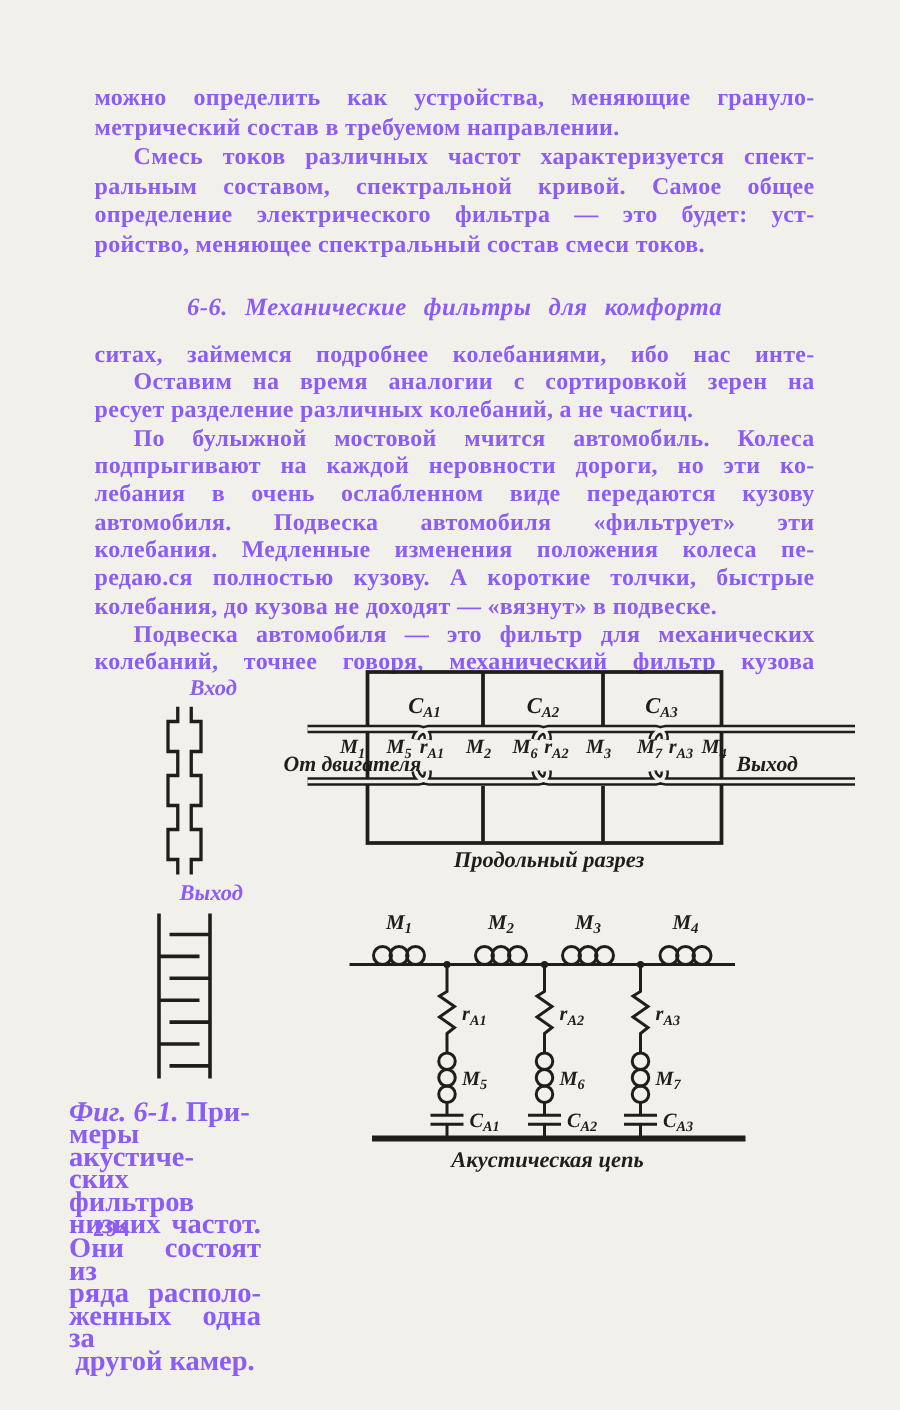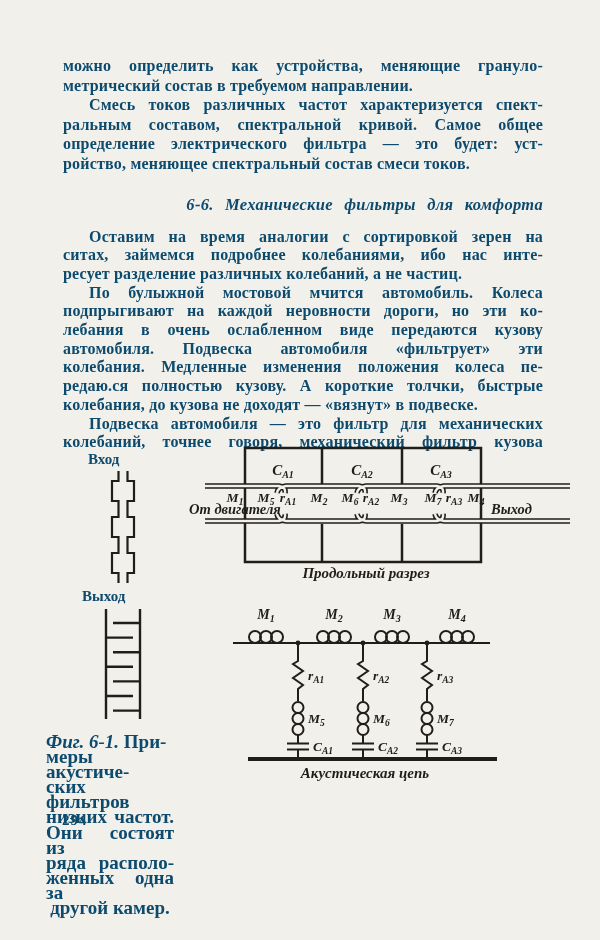--- a/index.html
+++ b/index.html
@@ -1,46 +1,46 @@
 <!DOCTYPE html>
 <html><head>
 <meta charset="utf-8">
 <style>
   html,body{margin:0;padding:0;}
   .page{
     position:relative;
     width:600px;height:940px;
     background:#f2f0ea;
     font-family:"Liberation Serif", serif;
-    color:#0c4a6e;
+    color:#8b5cf6;
     overflow:hidden;
   }
   
   .textblock{
     position:absolute;left:63px;top:56px;width:480px;
     font-size:16px;font-weight:600;letter-spacing:.2px;
   }
   .bl{
     line-height:19.6px;
     text-align:justify;text-align-last:justify;
     white-space:nowrap;
   }
   .lower .bl{line-height:18.7px;}
   .bl.noj{text-align-last:left;white-space:normal;}
   .bl.ind{text-indent:26px;}
   .heading{
     font-size:16.5px;font-weight:700;font-style:italic;
-    text-align:right;word-spacing:7px;letter-spacing:.3px;
+    text-align:center;word-spacing:7px;letter-spacing:.3px;
     margin:20px 0 12px 0;line-height:22px;
   }
   
   .fig{position:absolute;}
   .figlabel{
-    position:absolute;font-weight:700;
-    font-size:15px;text-align:left;line-height:15px;
+    position:absolute;font-style:italic;font-weight:700;
+    font-size:15px;text-align:right;line-height:15px;
   }
   svg text{
     font-family:"Liberation Serif", serif;
     font-style:italic;font-weight:700;fill:#211e1a;
   }
   .cap{font-size:19px;font-weight:700;}
   .cap1{
     position:absolute;left:46px;top:734px;width:128px;
     line-height:15.1px;
   }
@@ -69,22 +69,22 @@
     <div class="bl">можно определить как устройства, меняющие грануло-</div>
     <div class="bl noj">метрический состав в требуемом направлении.</div>
     <div class="bl ind">Смесь токов различных частот характеризуется спект-</div>
     <div class="bl">ральным составом, спектральной кривой. Самое общее</div>
     <div class="bl">определение электрического фильтра — это будет: уст-</div>
     <div class="bl noj">ройство, меняющее спектральный состав смеси токов.</div>
 
     <div class="heading">6-6. Механические фильтры для комфорта</div>
 
     <div class="lower">
+      <div class="bl">ситах, займемся подробнее колебаниями, ибо нас инте-</div>
       <div class="bl ind">Оставим на время аналогии с сортировкой зерен на</div>
-      <div class="bl">ситах, займемся подробнее колебаниями, ибо нас инте-</div>
       <div class="bl noj">ресует разделение различных колебаний, а не частиц.</div>
       <div class="bl ind">По булыжной мостовой мчится автомобиль. Колеса</div>
       <div class="bl">подпрыгивают на каждой неровности дороги, но эти ко-</div>
       <div class="bl">лебания в очень ослабленном виде передаются кузову</div>
       <div class="bl">автомобиля. Подвеска автомобиля «фильтрует» эти</div>
       <div class="bl">колебания. Медленные изменения положения колеса пе-</div>
       <div class="bl">редаю.ся полностью кузову. А короткие толчки, быстрые</div>
       <div class="bl noj">колебания, до кузова не доходят — «вязнут» в подвеске.</div>
       <div class="bl ind">Подвеска автомобиля — это фильтр для механических</div>
       <div class="bl">колебаний, точнее говоря, механический фильтр кузова</div>

